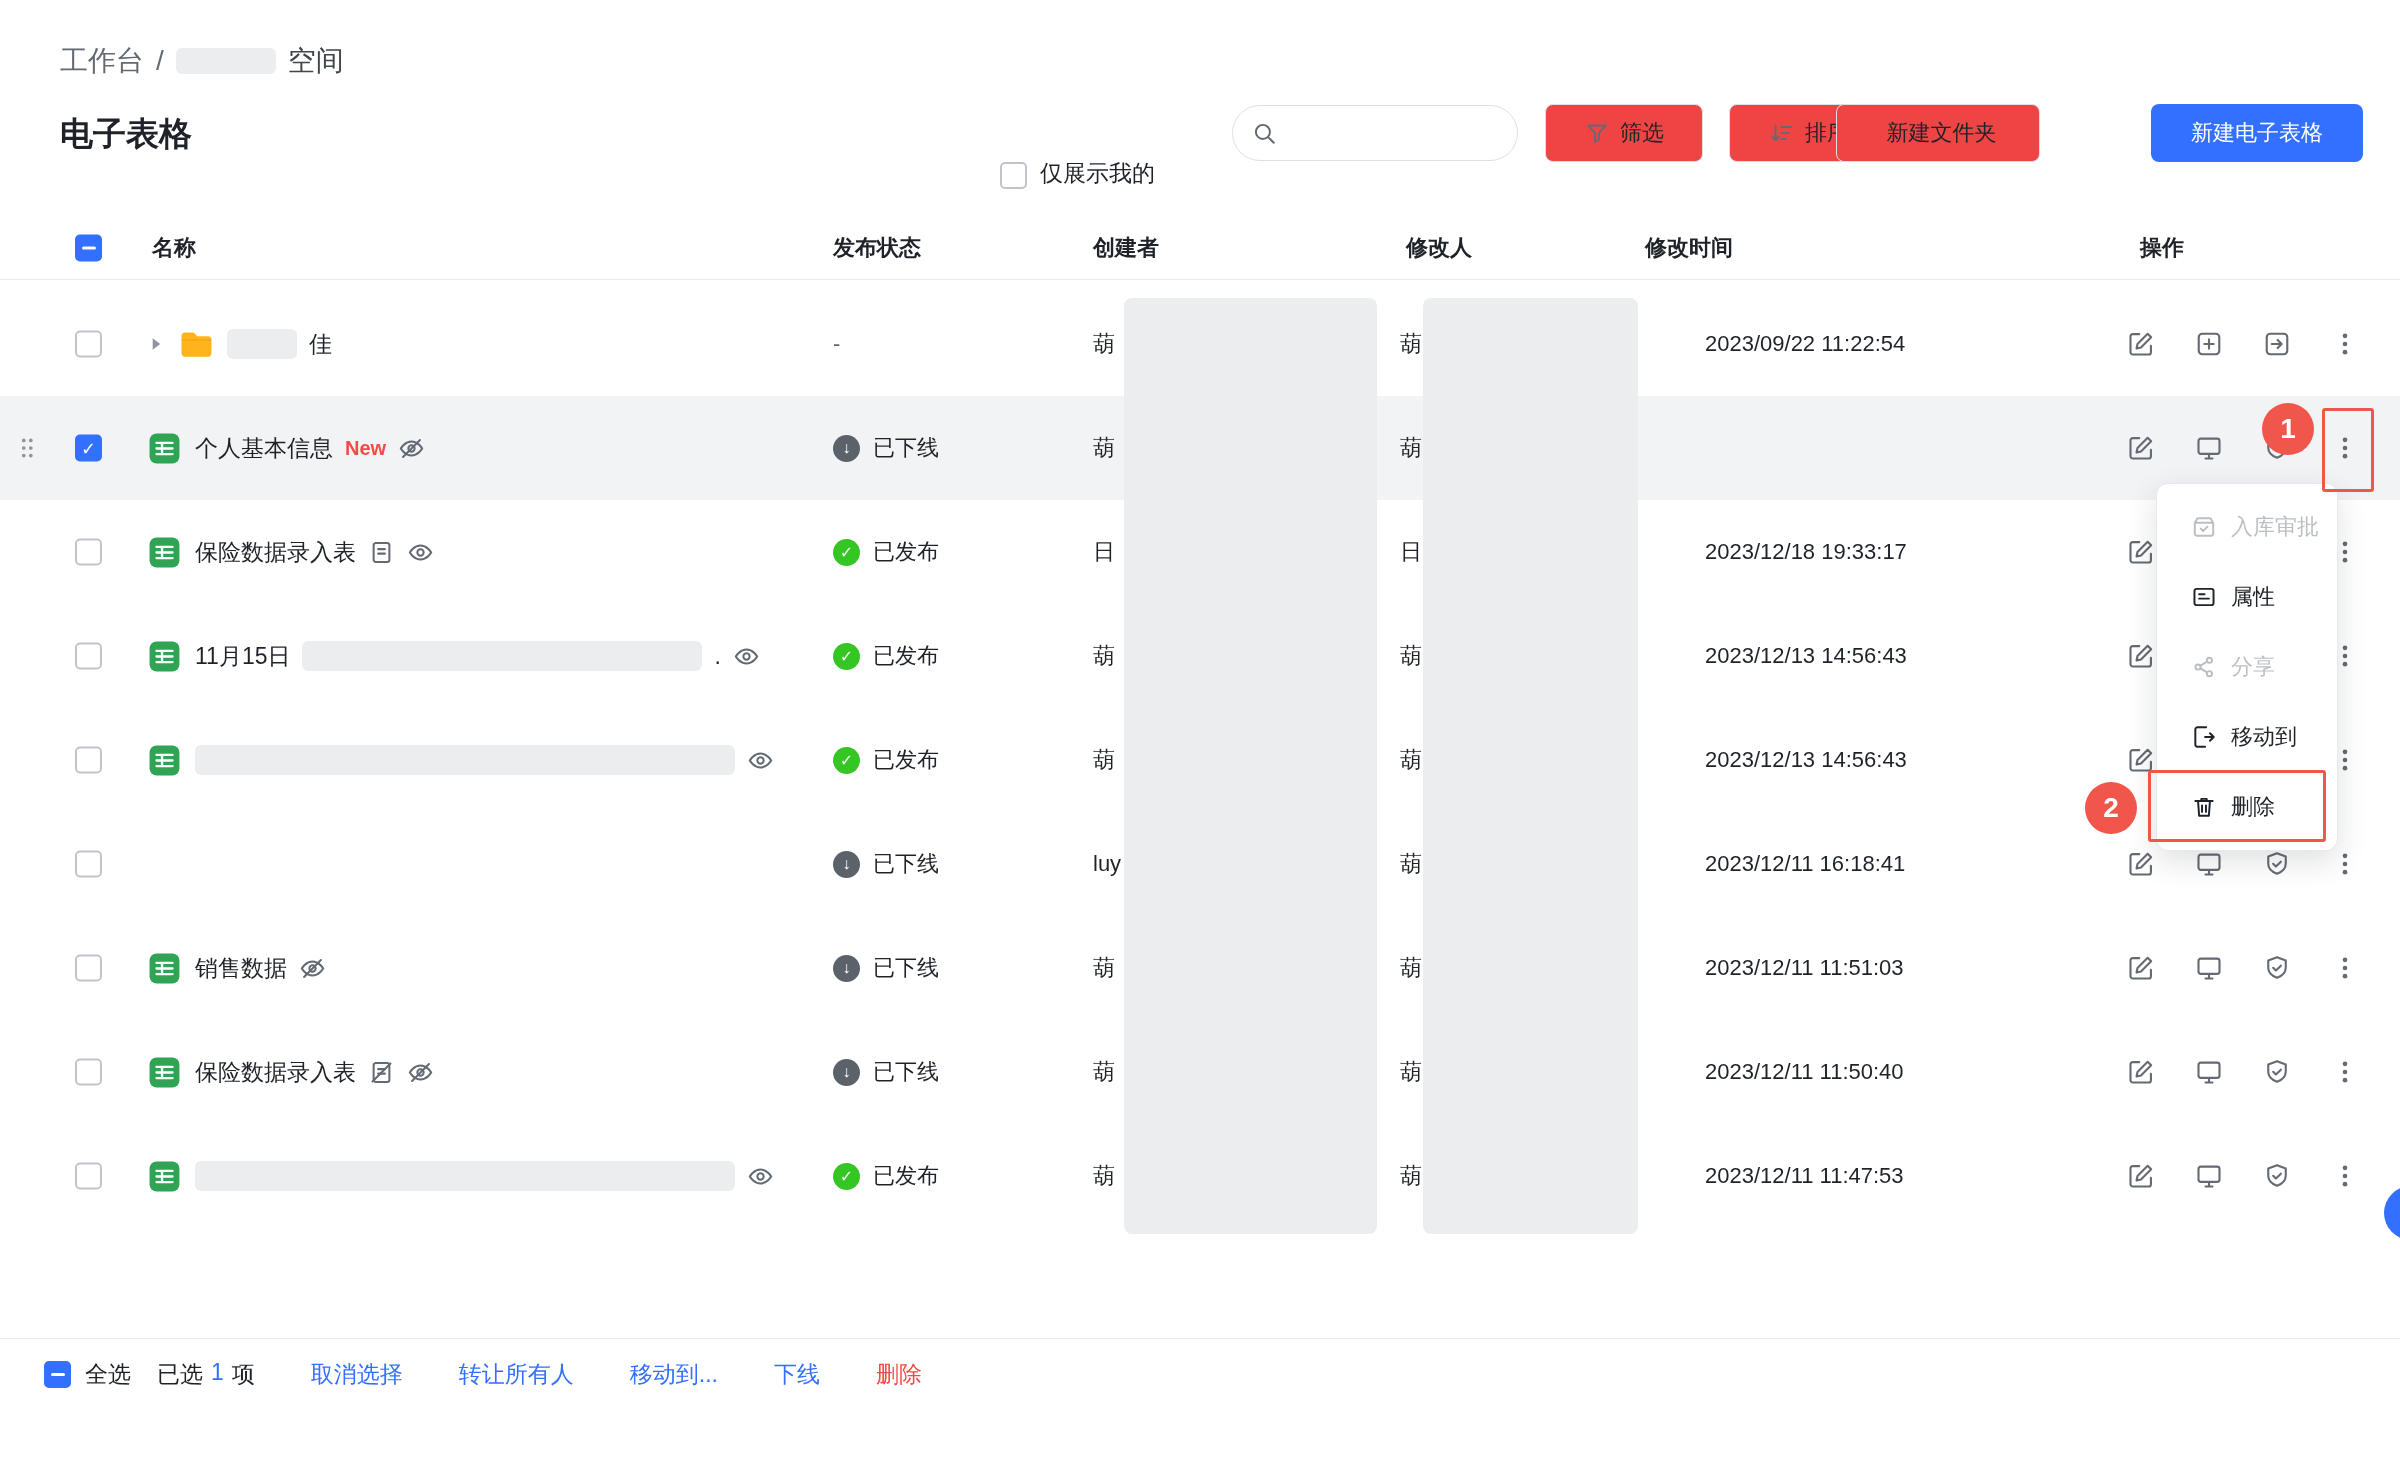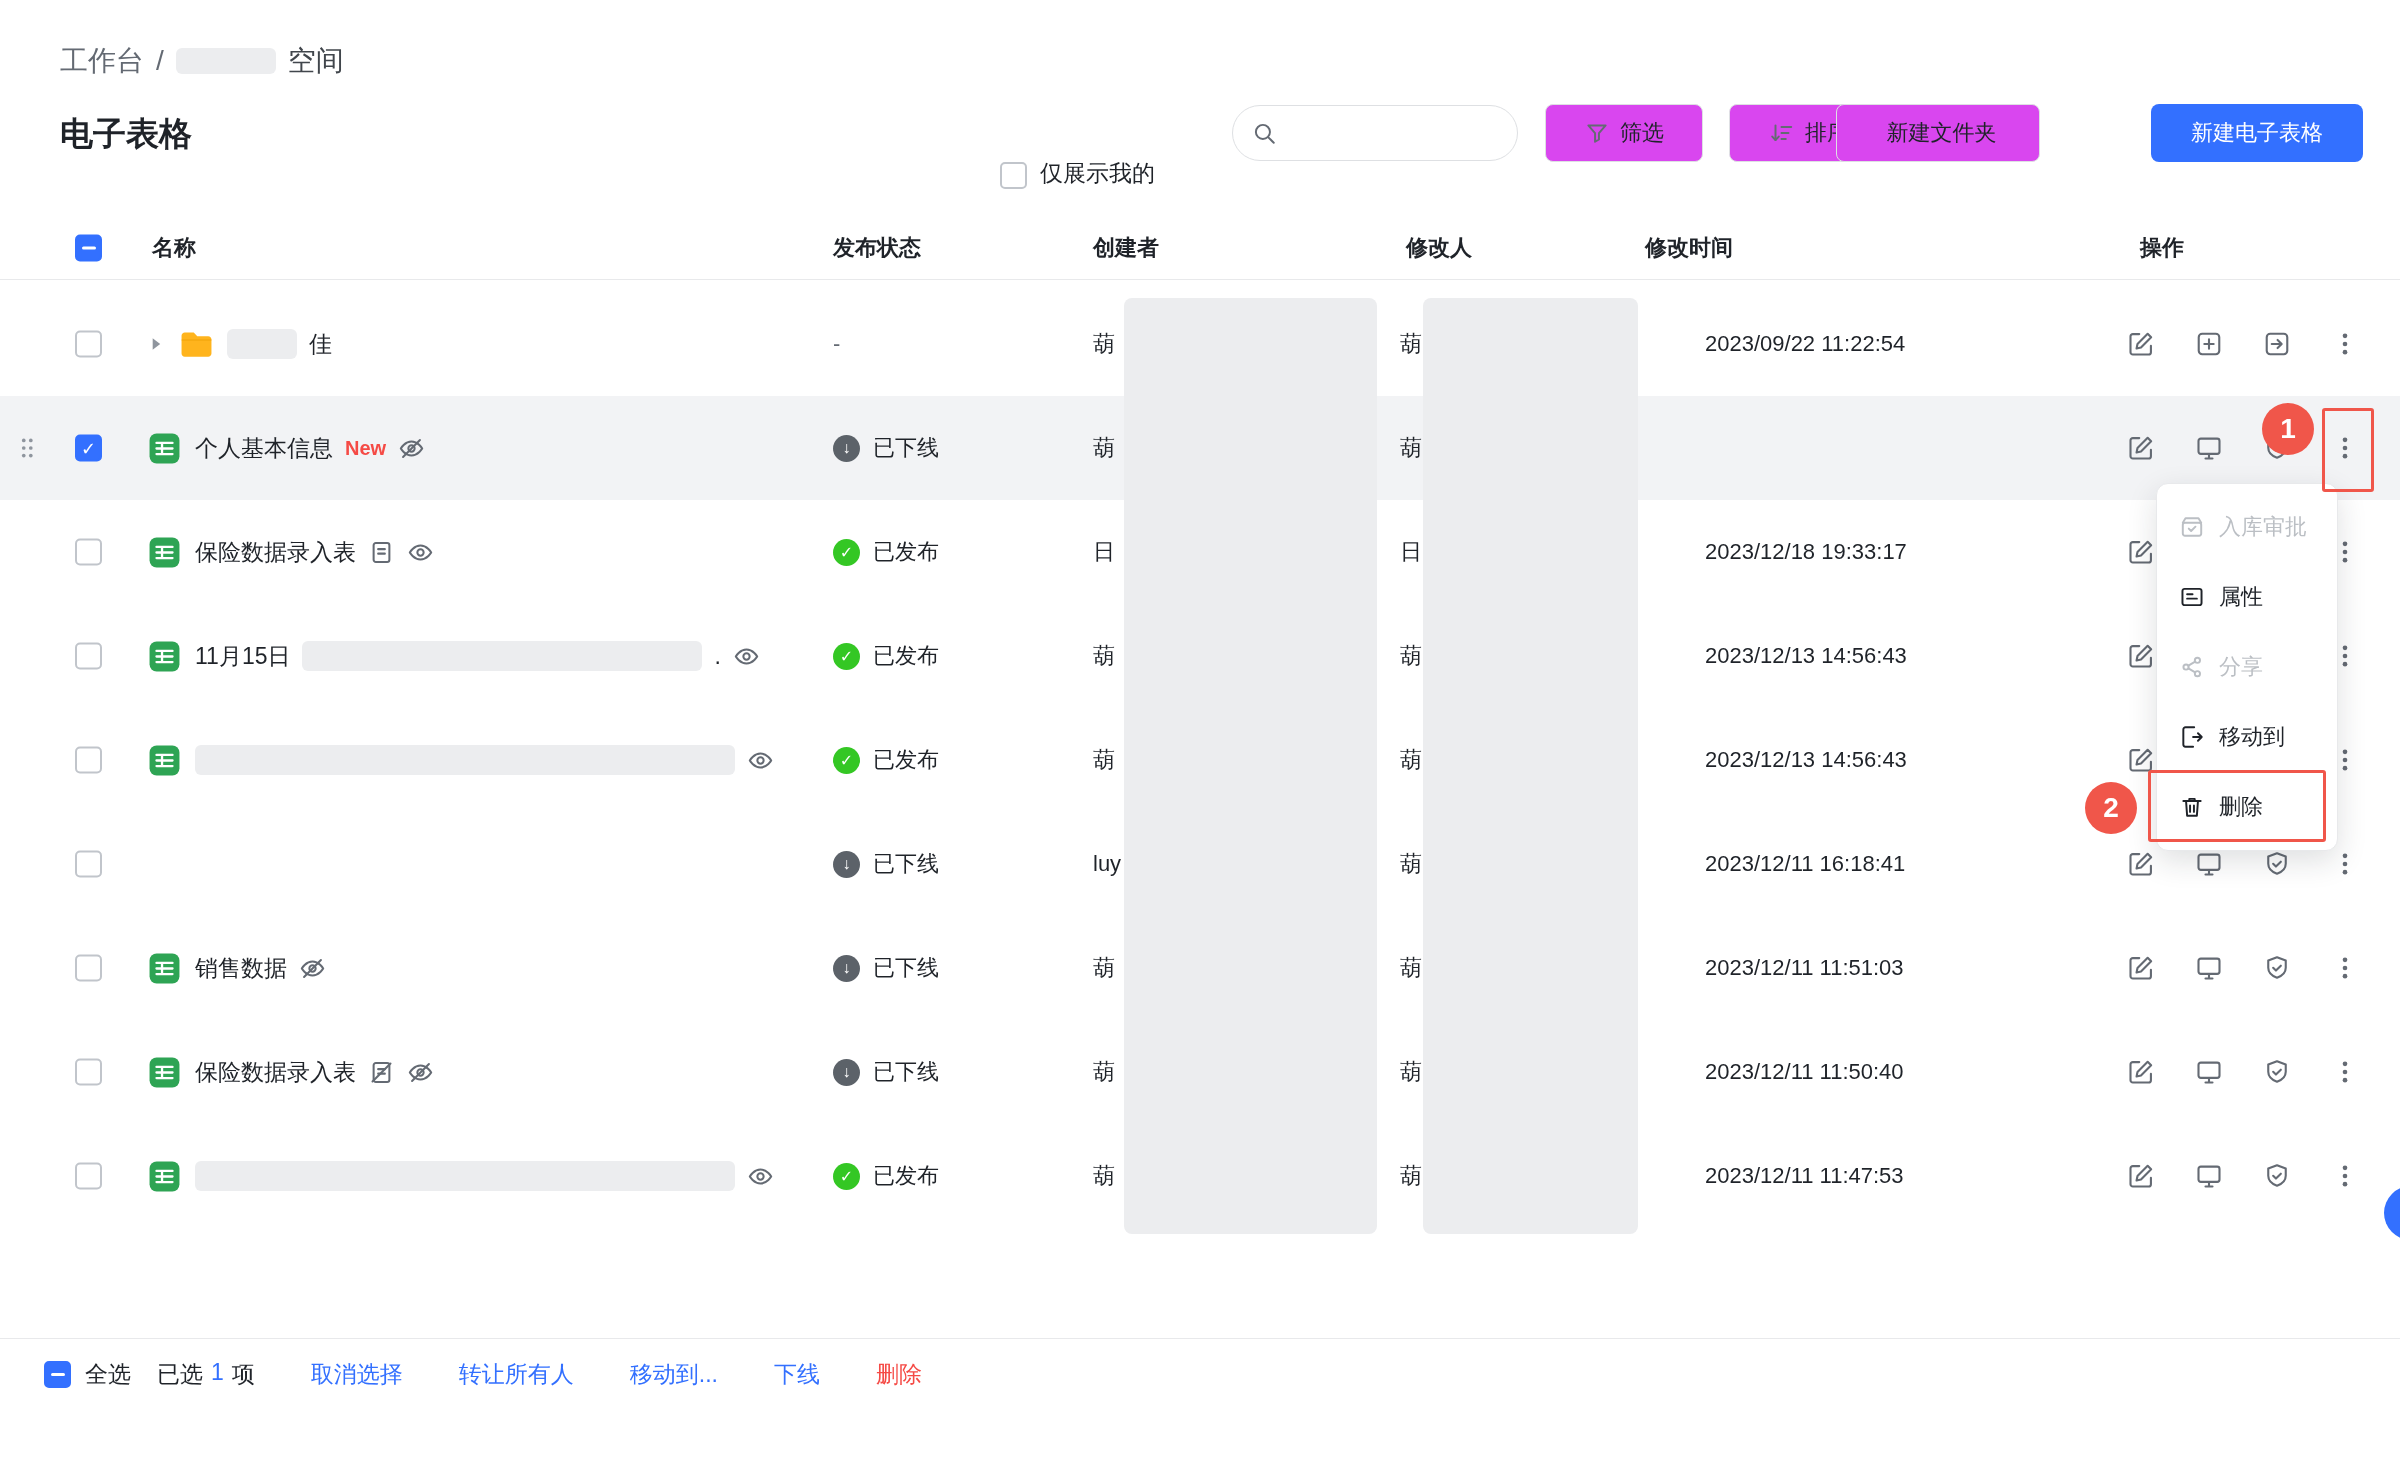--- a/index.html
+++ b/index.html
@@ -19,21 +19,21 @@
 
   
   .only-mine{position:absolute;left:1000px;top:118px;display:flex;align-items:flex-end;gap:13px;font-size:23px;cursor:pointer;margin-top:40px;}
   .cb{width:27px;height:27px;border:2px solid #C1C5CB;border-radius:5px;background:#fff;display:flex;align-items:center;justify-content:center;color:#fff;font-size:18px;font-weight:700;flex:0 0 auto;}
   .cb.checked{background:var(--primary,#3370FF);border-color:var(--primary,#3370FF);}
   .cb.ind{background:var(--primary,#3370FF);border-color:var(--primary,#3370FF);}
   .cb.ind::after{content:"";display:block;width:14px;height:3px;border-radius:2px;background:#fff;}
   .search{position:absolute;left:1232px;top:105px;width:286px;height:56px;border:1px solid var(--border,#DEE0E3);border-radius:28px;display:flex;align-items:center;gap:10px;padding:0 8px 0 18px;background:#fff;}
   .search .ic{width:26px;height:26px;}
   .search input{flex:1;min-width:0;border:none;outline:none;background:transparent;font-size:22px;font-family:inherit;color:var(--text,#1F2329);}
-  .btn{position:absolute;top:104px;height:58px;border:1px solid var(--border,#DEE0E3);border-radius:8px;background:#d946ef;display:flex;align-items:center;justify-content:center;gap:10px;font-size:22px;color:var(--text,#1F2329);font-family:inherit;cursor:pointer;}
+  .btn{position:absolute;top:104px;height:58px;border:1px solid var(--border,#DEE0E3);border-radius:8px;background:#ef4444;display:flex;align-items:center;justify-content:center;gap:10px;font-size:22px;color:var(--text,#1F2329);font-family:inherit;cursor:pointer;}
   .btn .ic{width:26px;height:26px;}
   #btn-filter{left:1545px;width:158px;}
   #btn-sort{left:1729px;width:160px;}
   #btn-newfolder{left:1836px;width:204px;padding-left:7px;}
   #btn-new{left:2151px;width:212px;background:var(--primary,#3370FF);border:none;color:#fff;font-weight:500;}
 
   
   .thead{position:absolute;left:0;top:216px;width:2400px;height:64px;border-bottom:1px solid #E8E9EB;font-size:22px;font-weight:600;color:var(--text,#1F2329);}
   .thead .th{position:absolute;top:50%;transform:translateY(-50%);}
   .th-cb{position:absolute;left:75px;top:50%;transform:translateY(-50%);}
@@ -65,21 +65,21 @@
   .act{width:28px;height:28px;color:#646A73;display:flex;align-items:center;justify-content:center;cursor:pointer;}
   .act svg{width:100%;height:100%;}
 
   
   .strip{position:absolute;top:298px;height:936px;background:var(--redact,#ECEDEF);border-radius:8px;z-index:6;}
   #strip-creator{left:1124px;width:253px;}
   #strip-modifier{left:1423px;width:215px;}
 
   
   .menu{position:absolute;left:2156px;top:483px;width:182px;padding:8px 0;background:#fff;border:1px solid #E8E9EB;border-radius:12px;box-shadow:0 10px 30px rgba(31,35,41,.14);z-index:20;}
-  .menu-item{height:70px;display:flex;align-items:center;gap:14px;padding-left:22px;font-size:22px;color:var(--text,#1F2329);cursor:pointer;}
+  .menu-item{height:70px;display:flex;align-items:center;gap:14px;padding-left:22px;font-size:22px;color:var(--text,#1F2329);cursor:pointer;margin-left:12px;}
   .menu-item.disabled{color:#BBBFC4;cursor:default;}
   .menu-item .ic{width:26px;height:26px;color:inherit;}
 
   
   .redbox{position:absolute;border:3px solid var(--annotation,#F0564A);border-radius:3px;z-index:25;}
   #kebab-box{left:2322px;top:408px;width:52px;height:84px;}
   #delete-box{left:2148px;top:770px;width:178px;height:72px;}
   .anncircle{position:absolute;width:52px;height:52px;border-radius:50%;background:var(--annotation,#F0564A);color:#fff;display:flex;align-items:center;justify-content:center;font-size:28px;font-weight:700;z-index:30;}
   #circle1{left:2262px;top:403px;}
   #circle2{left:2085px;top:782px;}

